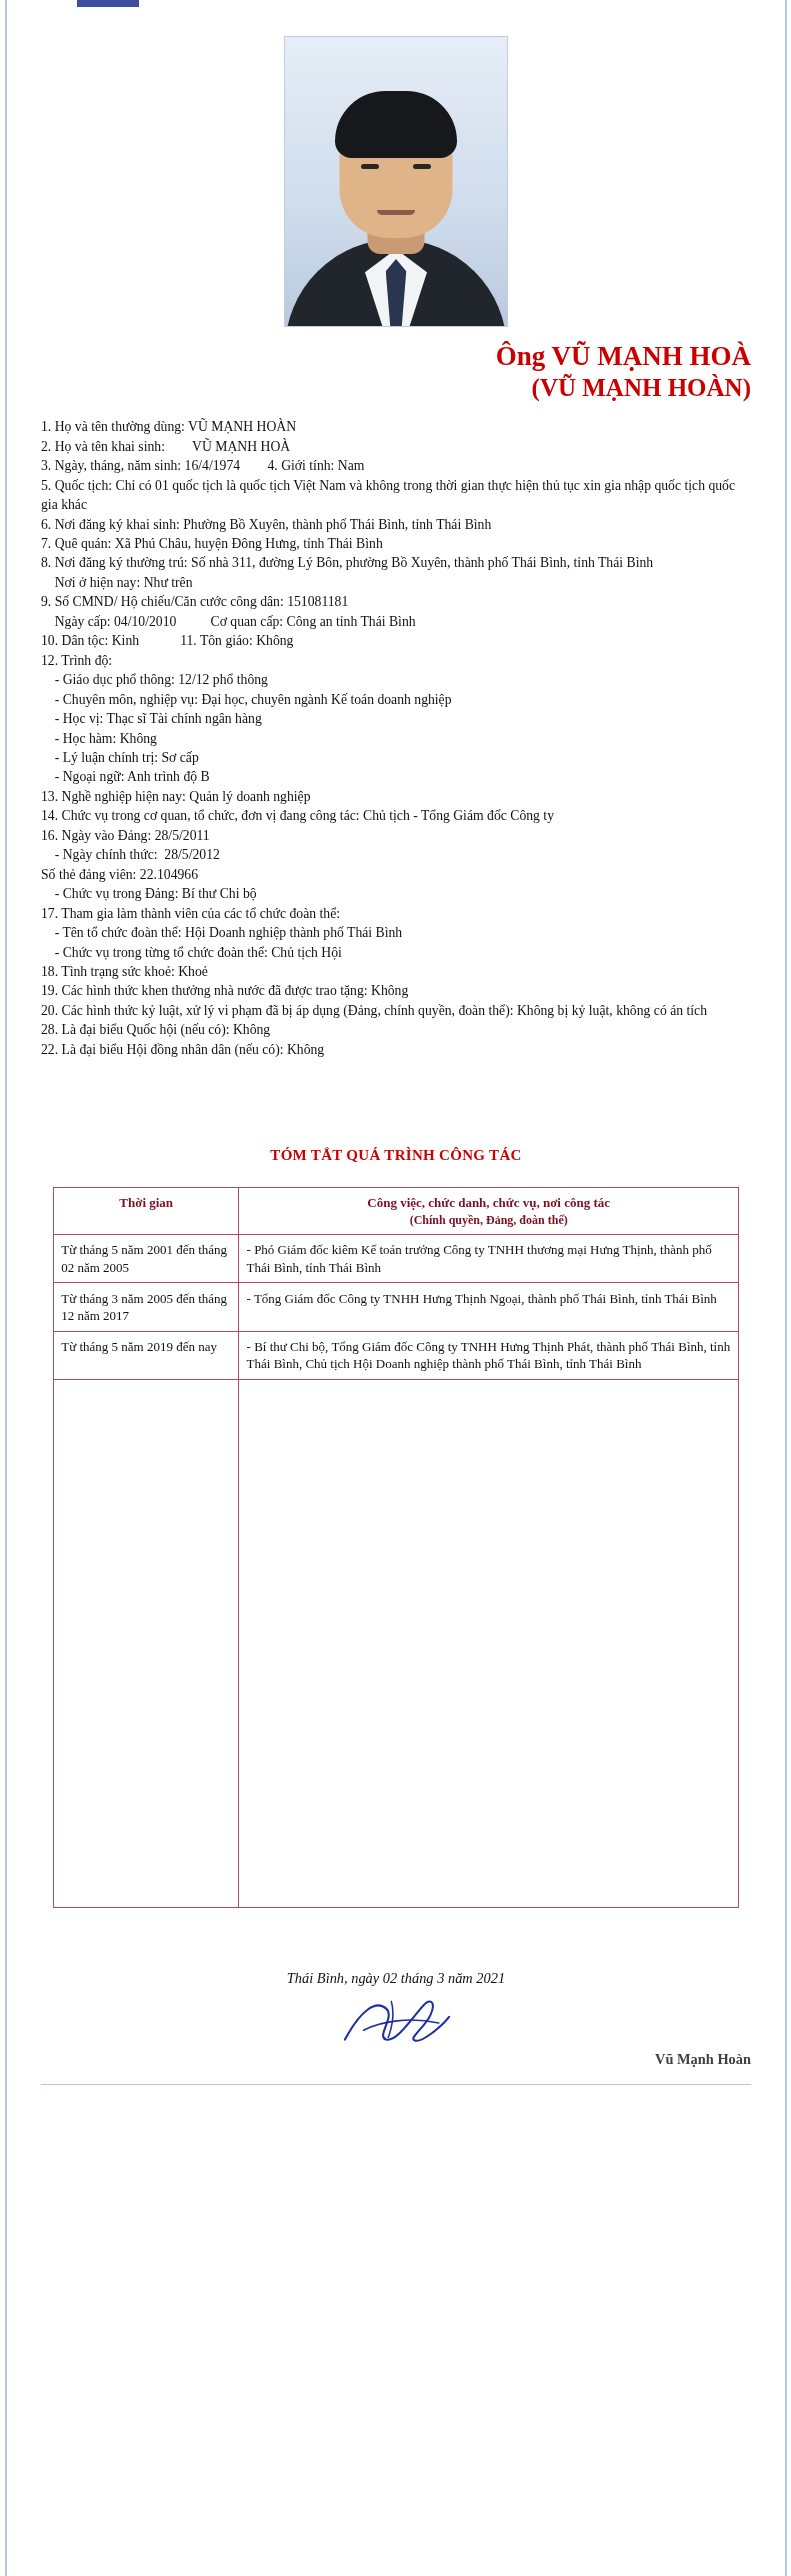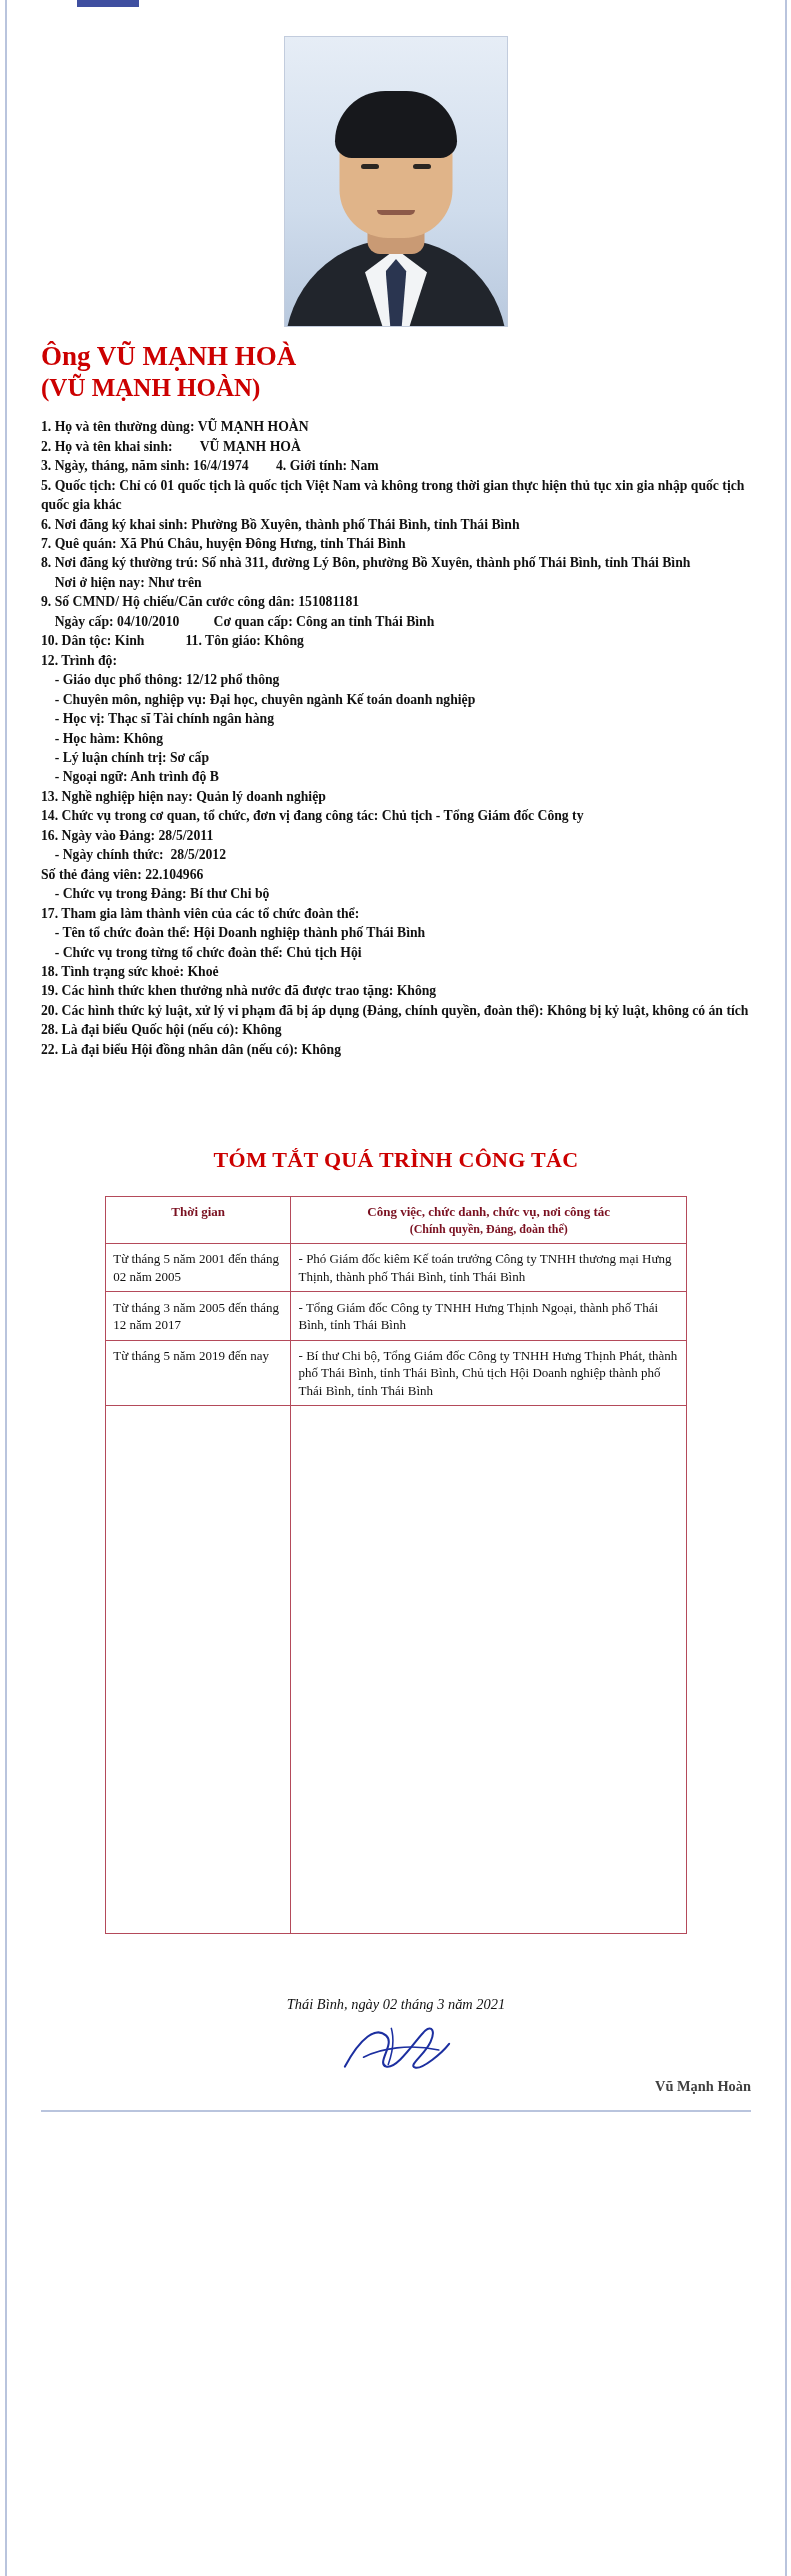--- a/index.html
+++ b/index.html
@@ -138,50 +138,50 @@
     left: 50%;
     top: 173px;
     transform: translateX(-50%);
     width: 38px;
     height: 4.6px;
     background: #8d5a49;
     border-radius: 0 0 20.6px 20.6px;
   }
 
   .name-block {
-    text-align: left;
+    text-align: right;
     color: #cc0000;
     font-weight: bold;
     margin-top: 13.4px;
     line-height: 1.22;
   }
   .name-1 { font-size: 27px; }
   .name-2 { font-size: 25px; }
 
   .info {
     margin-top: 13.4px;
     font-size: 13.7px;
     line-height: 1.42;
     color: #111111;
   }
-  .info .line { white-space: pre-wrap; font-weight: bold; }
+  .info .line { white-space: pre-wrap; }
 
   .section-title {
     text-align: center;
     color: #cc0000;
     font-weight: bold;
-    font-size: 22px;
+    font-size: 15px;
     letter-spacing: 0.3px;
     margin-top: 88px;
     margin-bottom: 23px;
   }
 
   table.career {
     border-collapse: collapse;
-    width: 582px;
+    width: 686px;
     margin: 0 auto;
     table-layout: fixed;
     color: #111;
     border-radius: 8px;
   }
   table.career th, table.career td {
     border: 1px solid #b44a5a;
     padding: 6.2px 7.2px;
     font-size: 13px;
     line-height: 1.34;

